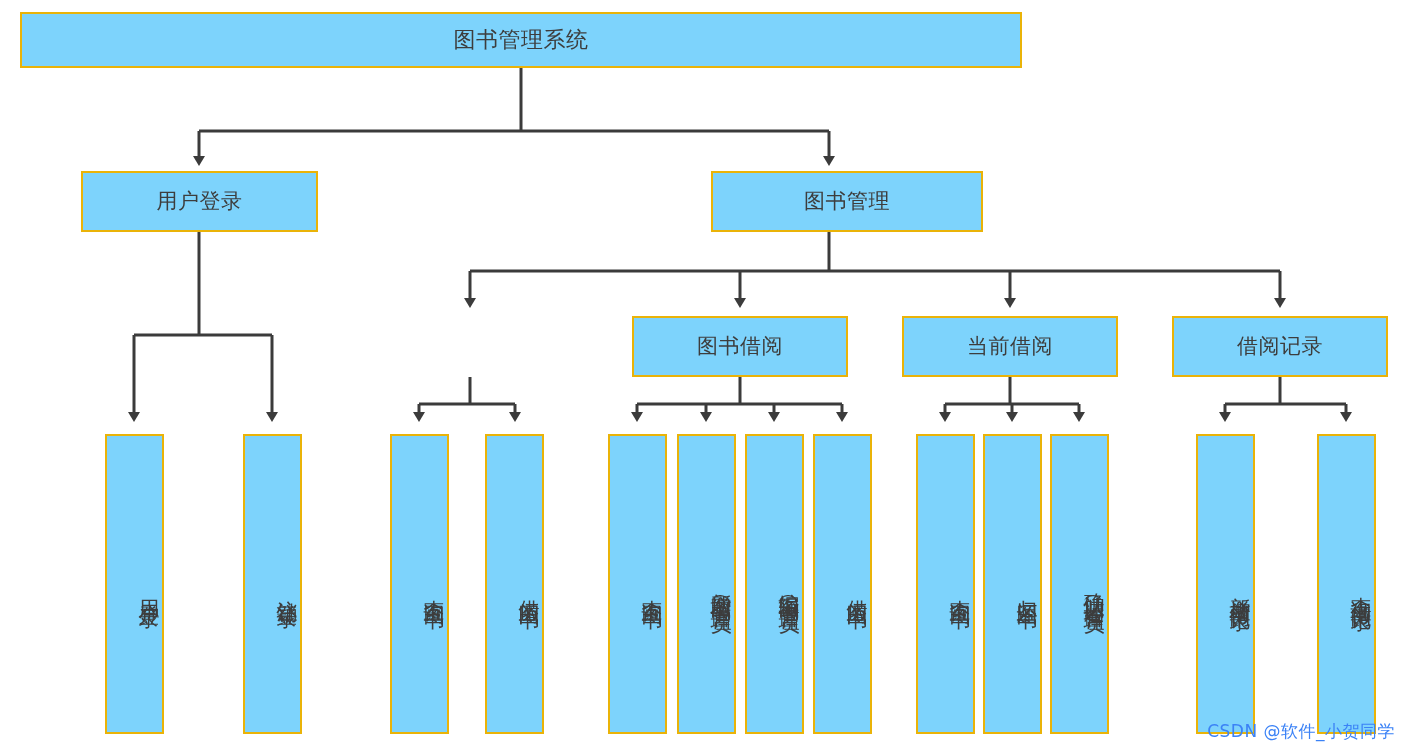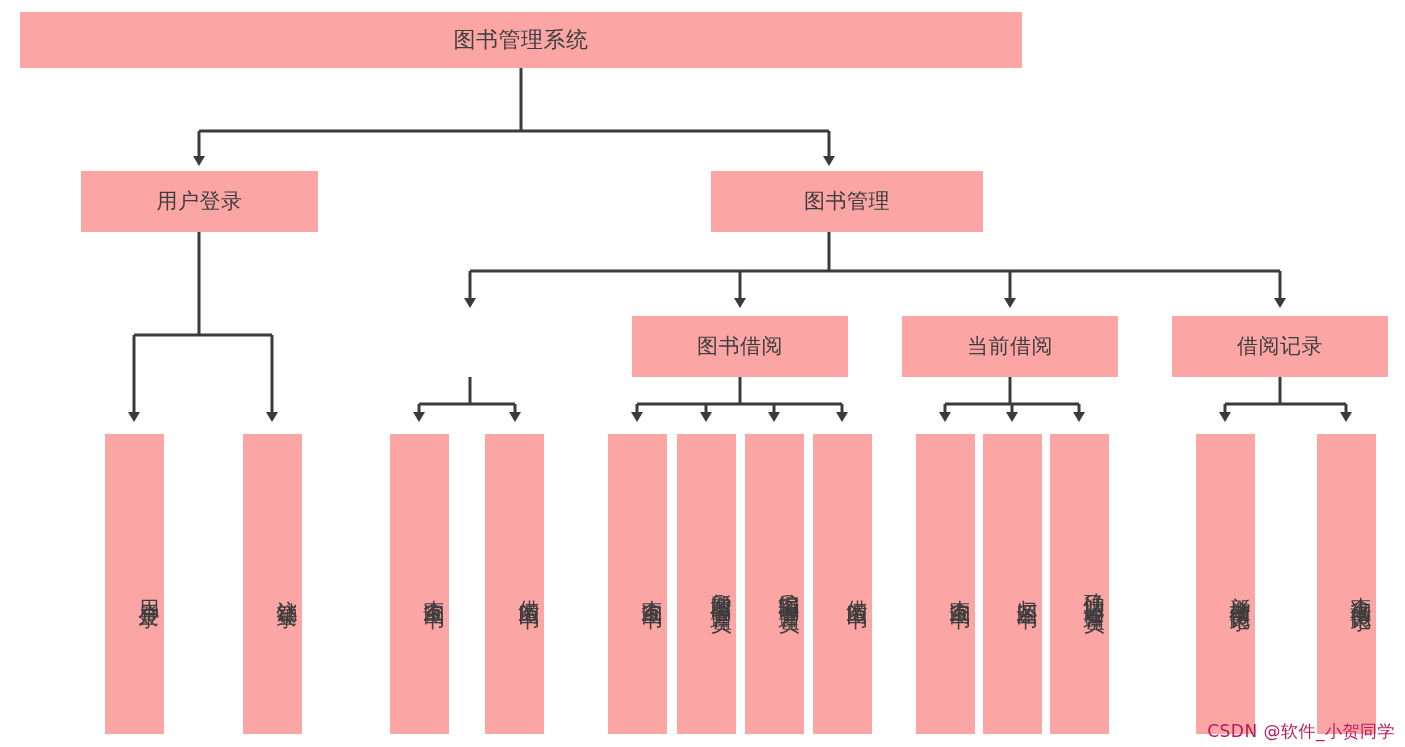--- a/index.html
+++ b/index.html
@@ -17,22 +17,22 @@
   svg#edges{
     position:absolute;
     left:0; top:0;
     width:1405px;
     height:747px;
     pointer-events:none;
   }
   .node{
     position:absolute;
     box-sizing:border-box;
-    background:#fca5a5;
-    border:2px solid #fca5a5;
+    background:#7dd3fc;
+    border:2px solid #eab308;
     display:flex;
     align-items:center;
     justify-content:center;
     color:#3d3d3d;
     z-index:2;
   }
   .node .lbl{
     font-size:21px;
     line-height:1.25;
     letter-spacing:0.5px;
@@ -54,21 +54,21 @@
     line-height:1.28;
     letter-spacing:3px;
     white-space:normal;
     text-align:left;
   }
   .watermark{
     position:absolute;
     right:10px;
     bottom:4px;
     font-size:17px;
-    color:#be185d;
+    color:#3b82f6;
     white-space:nowrap;
     z-index:5;
     letter-spacing:0.5px;
   }
 </style>
 </head>
 <body>
 
 <div id="canvas">
 

